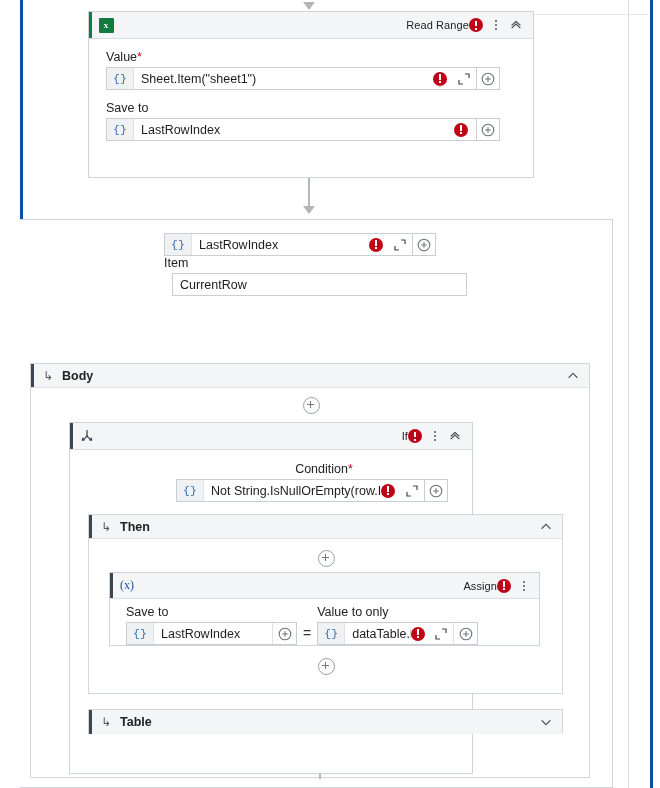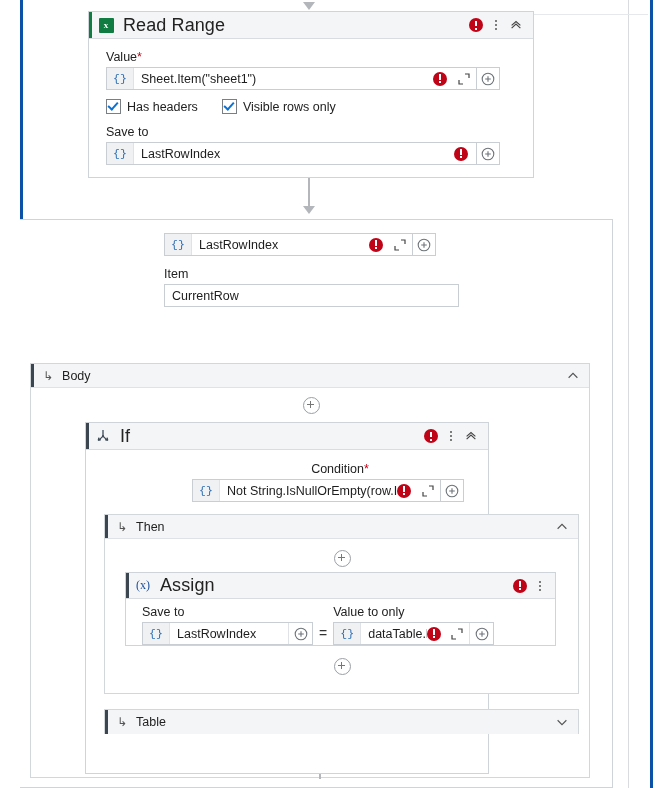--- a/index.html
+++ b/index.html
@@ -26,21 +26,21 @@
     background:#f4f5f7;
     border-bottom:1px solid #d9dde2;
     padding:0 6px 0 0;
     box-sizing:border-box;
     position:relative;
   }
   .head-accent{position:absolute;left:0;top:0;bottom:0;width:3px;}
   .acc-green{background:#107c41;}
   .acc-dark{background:#3c4650;}
   .head-icon{width:26px;display:flex;align-items:center;justify-content:center;flex:0 0 26px;margin-left:4px;}
-  .head-title{flex:1;font-size:18px;color:#222;padding-left:4px;letter-spacing:.1px;}
+  .head-title{flex:1;font-size:11px;color:#222;padding-left:4px;letter-spacing:.1px;text-align:right;}
   .head-tools{display:flex;align-items:center;gap:8px;padding-right:4px;}
 
   
   .err{width:14px;height:14px;border-radius:50%;background:#c00418;position:relative;flex:0 0 14px;}
   .err:before{content:"";position:absolute;left:6px;top:2.5px;width:2px;height:5.5px;background:#fff;}
   .err:after{content:"";position:absolute;left:6px;top:9.5px;width:2px;height:2px;background:#fff;}
   .warn{width:0;height:0;border-left:8px solid transparent;border-right:8px solid transparent;border-bottom:14px solid #f2a413;position:relative;flex:0 0 16px;}
   .warn:before{content:"";position:absolute;left:-1px;top:4px;width:2px;height:5px;background:#3a2c00;}
   .warn:after{content:"";position:absolute;left:-1px;top:10.5px;width:2px;height:2px;background:#3a2c00;}
   .kebab{display:flex;flex-direction:column;gap:2px;align-items:center;width:10px;flex:0 0 10px;cursor:pointer;}
@@ -90,21 +90,21 @@
   .cblabel{font-size:12.5px;margin-left:6px;color:#222;}
 
   
   .seq-section{position:absolute;border:1px solid #d2d7dc;box-sizing:border-box;background:#fff;}
   .seq-head{
     display:flex;align-items:center;height:24px;background:#f4f5f7;
     border-bottom:1px solid #dfe3e7;position:relative;box-sizing:border-box;
   }
   .seq-head .head-accent{width:3px;background:#3c4650;}
   .seq-arrow{margin-left:12px;color:#555;font-size:12px;line-height:1;}
-  .seq-label{margin-left:9px;font-size:12.5px;color:#222;}
+  .seq-label{margin-left:9px;font-size:12.5px;color:#222;font-weight:bold;}
   .seq-chev{position:absolute;right:9px;top:50%;transform:translateY(-50%);}
 
   
   .conn{position:absolute;width:2px;background:#b3b6ba;}
   .arrowdn{position:absolute;width:0;height:0;border-left:6px solid transparent;border-right:6px solid transparent;border-top:8px solid #b3b6ba;}
   .addbtn{position:absolute;width:15px;height:15px;border:1.3px solid #9aa0a6;border-radius:50%;background:#fff;}
   .addbtn:before{content:"";position:absolute;left:3px;top:6px;width:7px;height:1.3px;background:#777;}
   .addbtn:after{content:"";position:absolute;left:6px;top:3px;width:1.3px;height:7px;background:#777;}
 
   
@@ -159,27 +159,20 @@
         </svg>
       </div>
       <div class="plus-sep">
         <svg width="14" height="14" viewBox="0 0 14 14">
           <circle cx="7" cy="7" r="5.8" fill="none" stroke="#6d7378" stroke-width="1.1"></circle>
           <path d="M4.2 7 H9.8 M7 4.2 V9.8" stroke="#6d7378" stroke-width="1.1"></path>
         </svg>
       </div>
     </div>
 
-    <div class="cbrow" style="margin-top:9px;">
-      <div class="cb on"></div>
-      <div class="cblabel">Has headers</div>
-      <div style="width:24px;"></div>
-      <div class="cb on"></div>
-      <div class="cblabel">Visible rows only</div>
-    </div>
 
     <div class="field-label" style="margin-top:11px;">
       <span>Save to</span>
     </div>
     <div style="display:flex;align-items:center;">
       <div class="inbox" style="width:371px;">
         <div class="vb">{}</div>
         <div class="inval">LastRowIndex</div>
         <div class="err" style="margin-right:8px;"></div>
       </div>
@@ -210,41 +203,41 @@
         </svg>
       </div>
       <div class="plus-sep">
         <svg width="14" height="14" viewBox="0 0 14 14">
           <circle cx="7" cy="7" r="5.8" fill="none" stroke="#6d7378" stroke-width="1.1"></circle>
           <path d="M4.2 7 H9.8 M7 4.2 V9.8" stroke="#6d7378" stroke-width="1.1"></path>
         </svg>
       </div>
     </div>
 
-    <div class="field-label" style="margin-top:11px;">
+    <div class="field-label" style="">
       <span>Item</span>
     </div>
-    <div class="plainbox" style="width:295px;">
+    <div class="plainbox" style="width:295px;margin-left:8px;">
       <span>CurrentRow</span>
     </div>
   </div>
 
   <div class="seq-section" style="left:10px;top:143px;width:560px;height:415px;">
     <div class="seq-head">
       <div class="head-accent"></div>
       <span class="seq-arrow">↳</span>
       <span class="seq-label">Body</span>
       <svg class="seq-chev" width="14" height="14" viewBox="0 0 16 16">
         <path d="M3 10 L8 5 L13 10" fill="none" stroke="#555" stroke-width="1.3"></path>
       </svg>
     </div>
 
     <div class="addbtn" style="left:272px;top:33px;"></div>
 
-    <div class="card" style="left:54px;top:58px;width:404px;height:352px;">
+    <div class="card" style="left:38px;top:58px;width:404px;height:352px;">
       <div class="card-head">
         <div class="head-accent acc-dark"></div>
         <div class="head-icon">
           <svg width="16" height="16" viewBox="0 0 16 16">
             <path d="M8 2 V7" stroke="#3e4a56" stroke-width="1.3" fill="none"></path>
             <path d="M8 7 C8 10.5 5 10 3.3 12.3" stroke="#3e4a56" stroke-width="1.3" fill="none"></path>
             <path d="M8 7 C8 10.5 11 10 12.7 12.3" stroke="#3e4a56" stroke-width="1.3" fill="none"></path>
             <path d="M3.3 12.3 l2.6 -0.6 M3.3 12.3 l0.6 -2.6" stroke="#3e4a56" stroke-width="1.3" fill="none"></path>
             <path d="M12.7 12.3 l-2.6 -0.6 M12.7 12.3 l-0.6 -2.6" stroke="#3e4a56" stroke-width="1.3" fill="none"></path>
           </svg>

